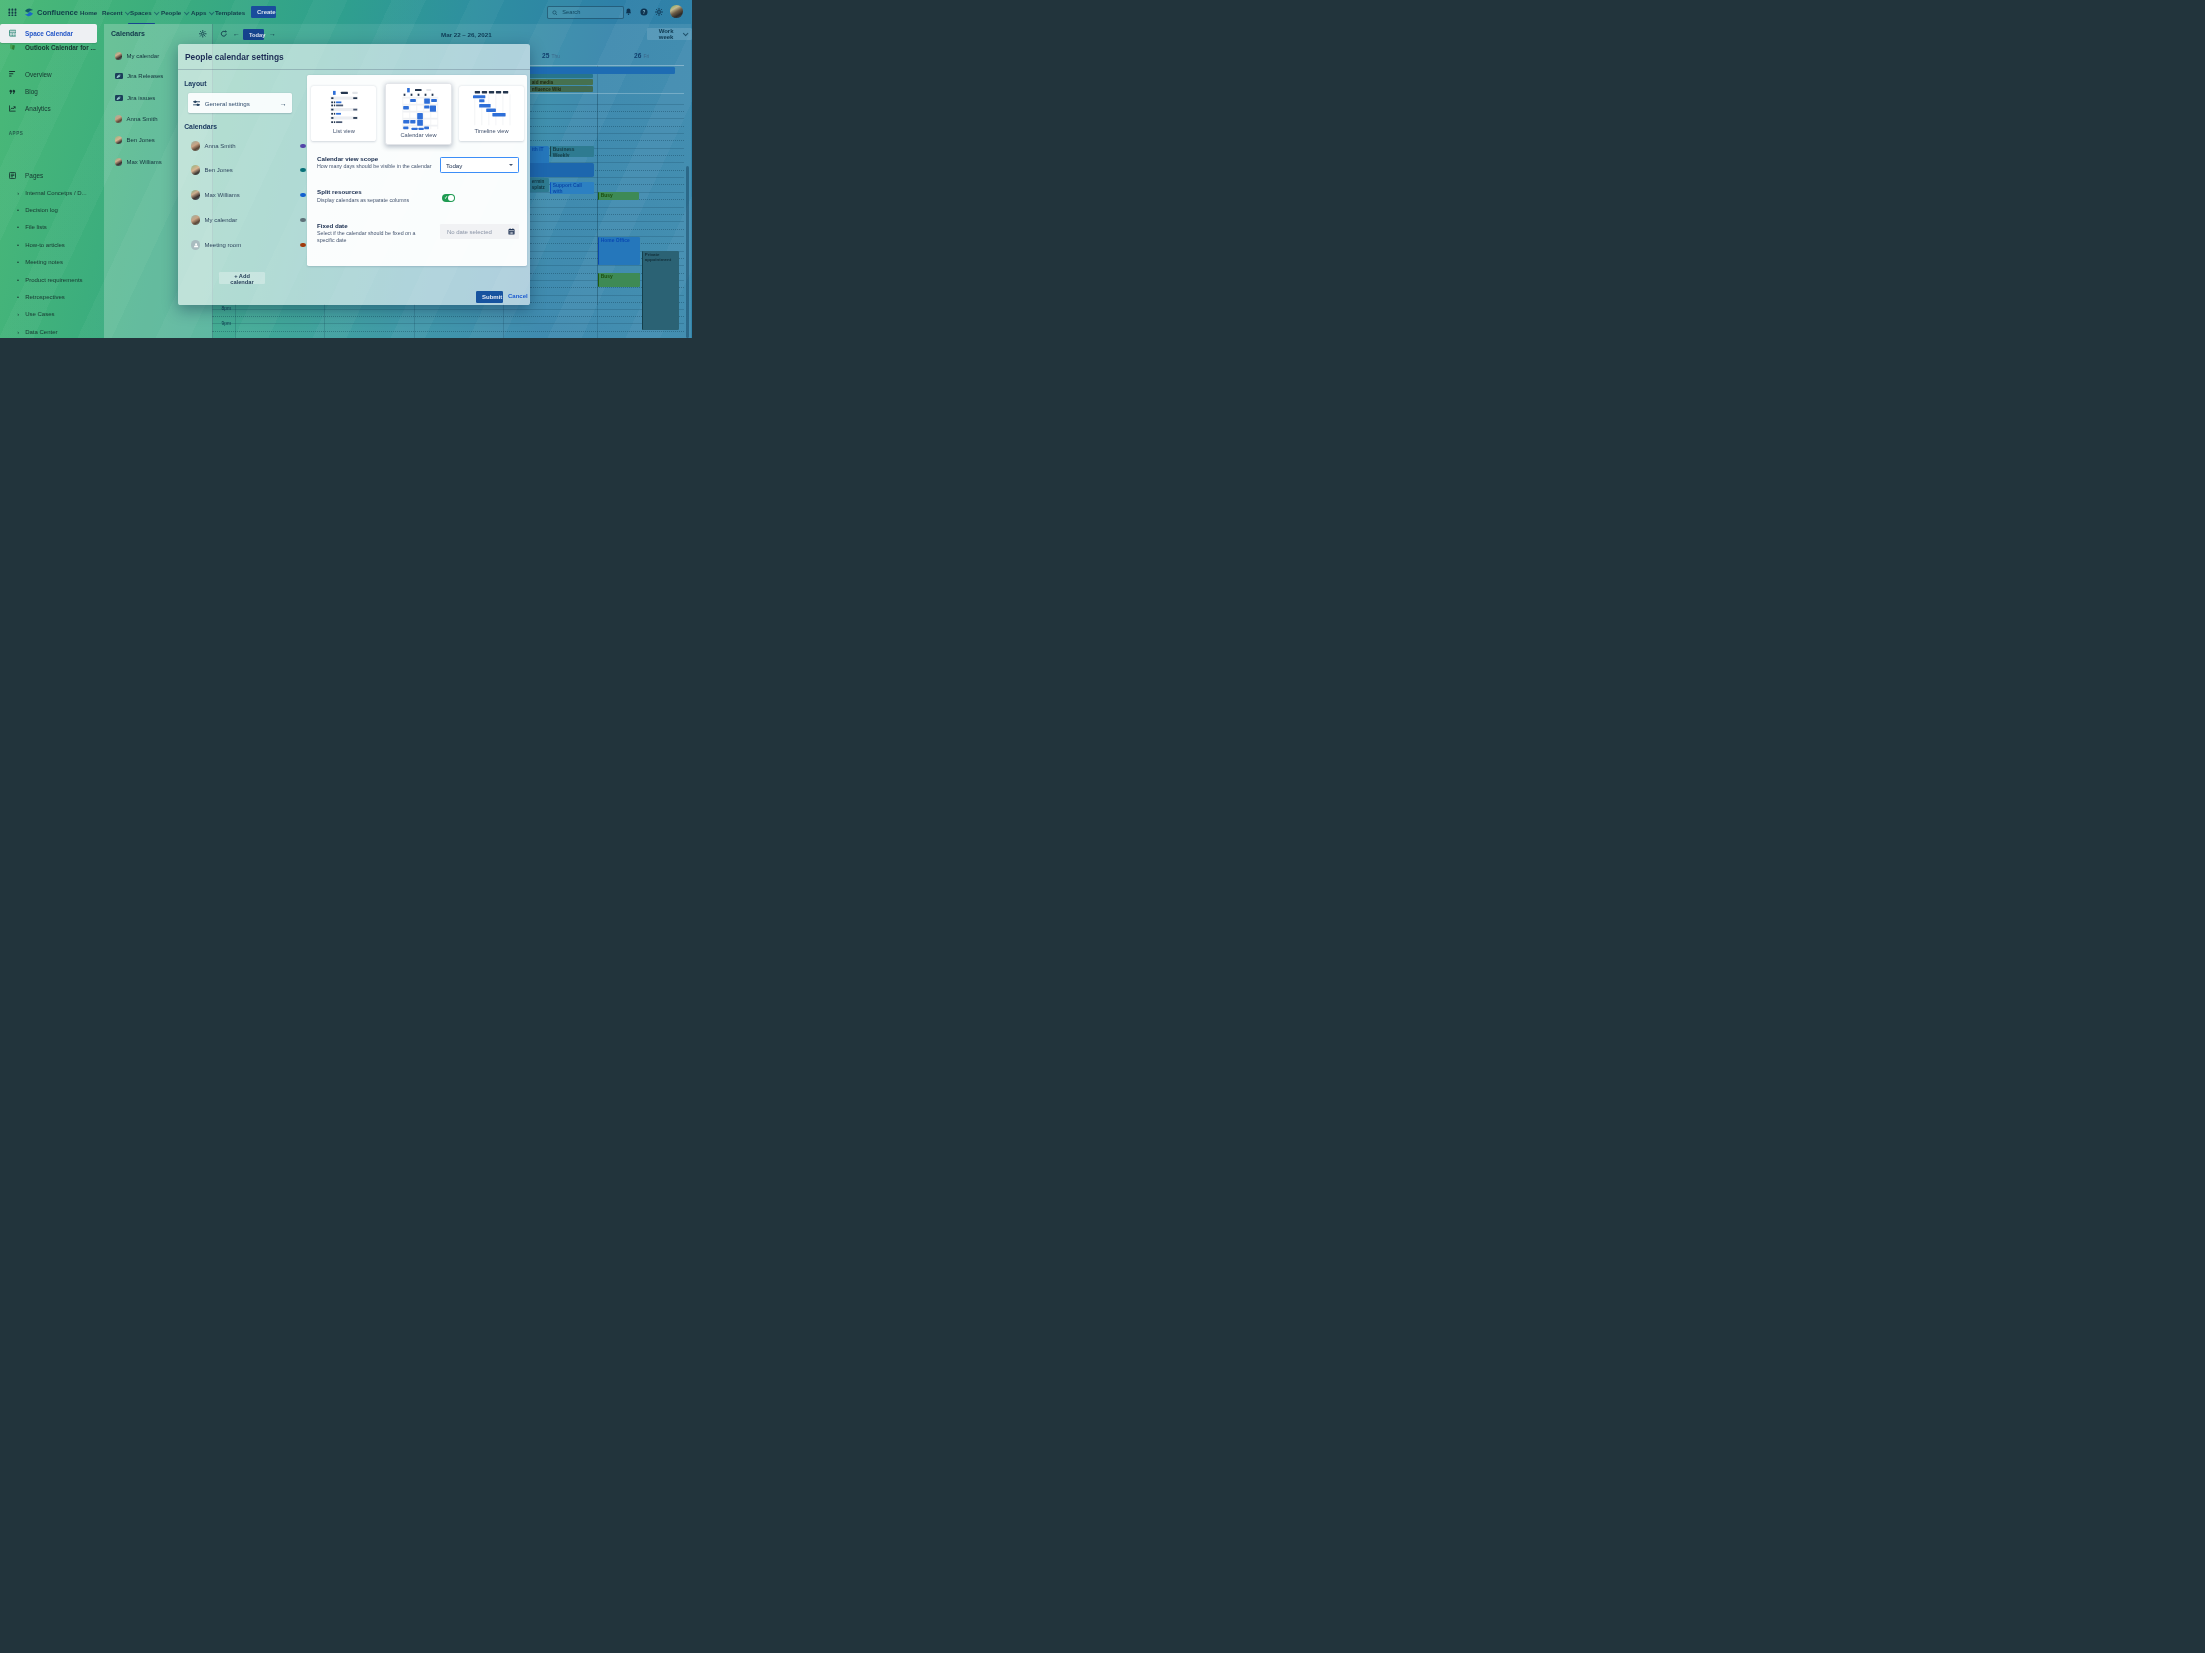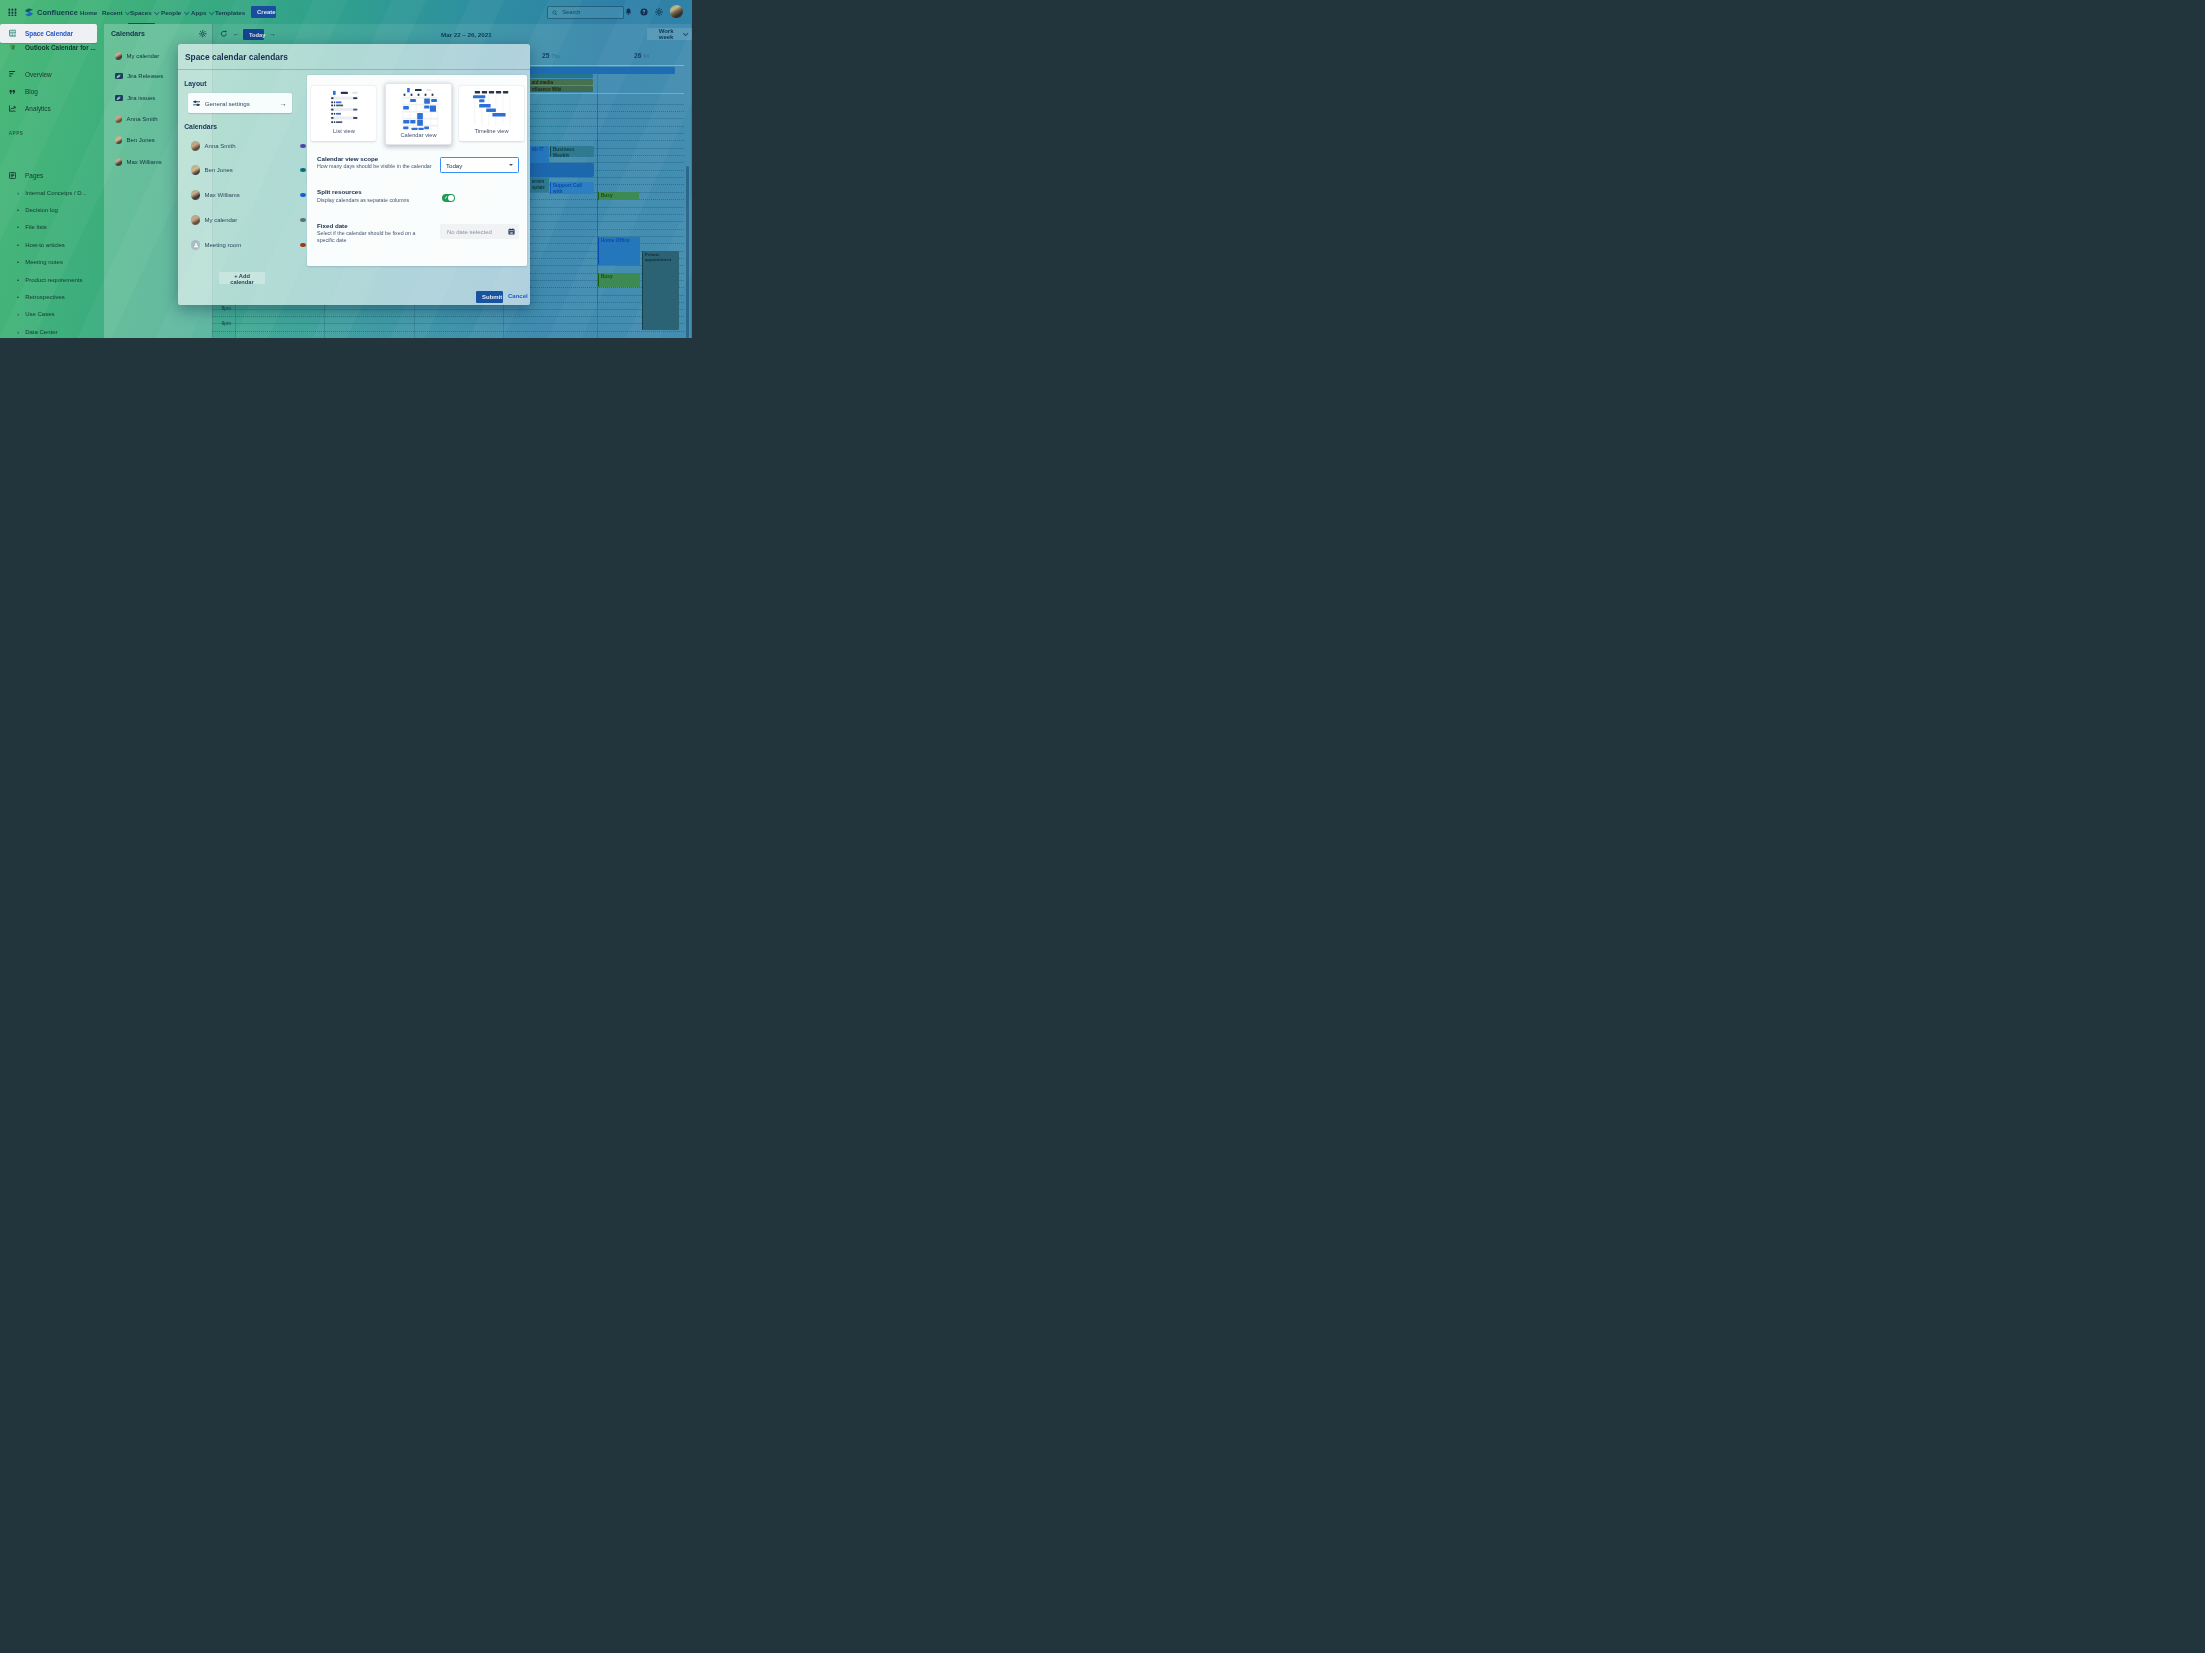--- a/index.html
+++ b/index.html
@@ -432,21 +432,21 @@
       <div class="cal-event" style="left: 550px; top: 182px; width: 44px; height: 11.5px; background: rgb(44, 128, 194); border-left: 1.3px solid rgb(15, 85, 189); color: rgb(12, 73, 166); pointer-events: auto;">Support Call with</div>
       <div class="cal-event" style="left: 598px; top: 192px; width: 41px; height: 7.5px; background: rgb(62, 138, 85); border-left: 1.3px solid rgb(31, 92, 14); color: rgb(28, 78, 13); pointer-events: auto;">Busy</div>
       <div class="cal-event" style="left: 598px; top: 237px; width: 42px; height: 28px; background: rgb(37, 119, 187); border-left: 1.3px solid rgb(10, 73, 176); color: rgb(10, 74, 178); pointer-events: auto;">Home Office</div>
       <div class="cal-event" style="left: 642px; top: 251px; width: 37px; height: 79px; background: rgb(43, 98, 116); border-left: 1.3px solid rgb(21, 63, 75); color: rgb(18, 47, 58); font-size: 4.4px; pointer-events: auto;">Private appointment</div>
       <div class="cal-event" style="left: 598px; top: 273px; width: 42px; height: 13.7px; background: rgb(62, 138, 85); border-left: 1.3px solid rgb(31, 92, 14); color: rgb(28, 78, 13); pointer-events: auto;">Busy</div>
     </div>
 
   <div class="abs" style="left:686px;top:166px;width:3.1px;height:172px;background:rgba(13,52,80,.42);border-radius:1.8px;z-index:3;"></div>
 
   <div id="modal" class="abs">
-    <span id="modal-title" class="abs" style="left:7px;top:7.5px;">Space calendar calendars</span>
+    <span id="modal-title" class="abs" style="left:7px;top:7.5px;">People calendar settings</span>
     <div id="modal-hdr-line" class="abs"></div>
 
     <span class="abs m-heading" style="left:6.2px;top:36px;">Layout</span>
     <div id="gs-card" class="abs">
       <span style="margin-left:4.9px;display:flex;">
         <svg width="7.5" height="6.6" viewBox="0 0 17 15" fill="none" stroke="#23415f" stroke-width="2" stroke-linecap="round">
             <line x1="1" y1="4" x2="16" y2="4"></line>
             <circle cx="5" cy="4" r="2" fill="#23415f"></circle>
             <line x1="1" y1="11" x2="16" y2="11"></line>
             <circle cx="11" cy="11" r="2" fill="#23415f"></circle>

